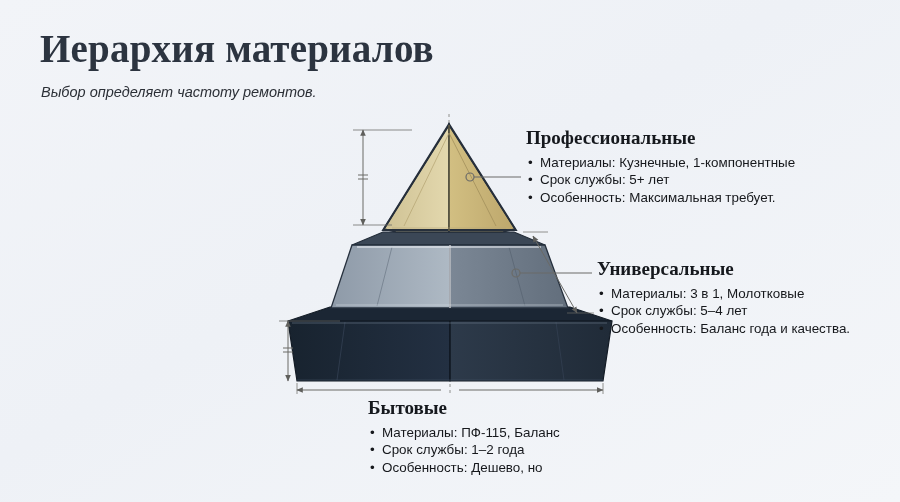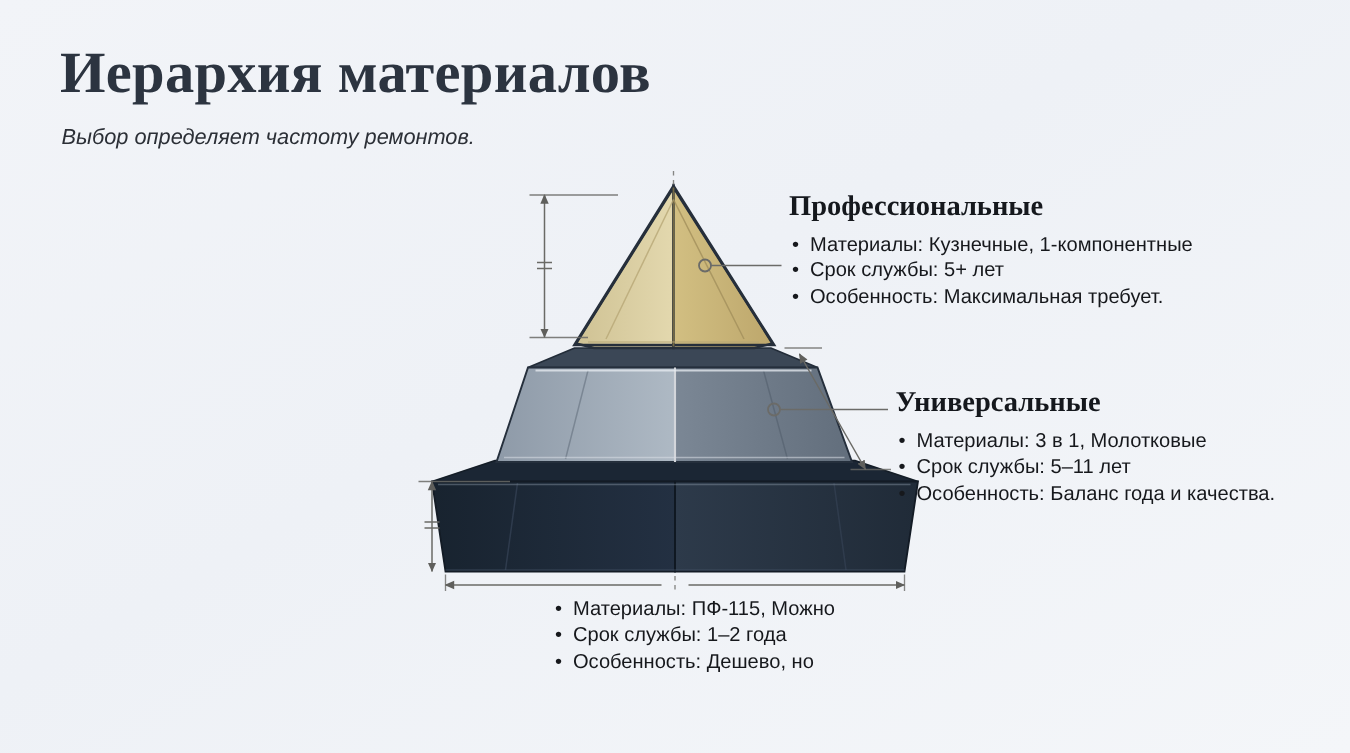--- a/index.html
+++ b/index.html
@@ -214,34 +214,35 @@
 
 <div class="callout c-uni">
   <h3>Универсальные</h3>
   <ul>
     <li>
       <span class="bullet">•</span>
       <b>Материалы:</b><span> 3 в 1, Молотковые</span>
     </li>
     <li>
       <span class="bullet">•</span>
-      <b>Срок службы:</b><span> 5–11 лет</span>
+      <b>Срок службы:</b><span> 5–4 лет</span>
     </li>
     <li>
       <span class="bullet">•</span>
       <b>Особенность:</b><span> Баланс года и качества.</span>
     </li>
   </ul>
 </div>
 
 <div class="callout c-home">
+  <h3>Бытовые</h3>
   <ul>
     <li>
       <span class="bullet">•</span>
-      <b>Материалы:</b><span> ПФ-115, Можно</span>
+      <b>Материалы:</b><span> ПФ-115, Баланс</span>
     </li>
     <li>
       <span class="bullet">•</span>
       <b>Срок службы:</b><span> 1–2 года</span>
     </li>
     <li>
       <span class="bullet">•</span>
       <b>Особенность:</b><span> Дешево, но</span>
     </li>
   </ul>

